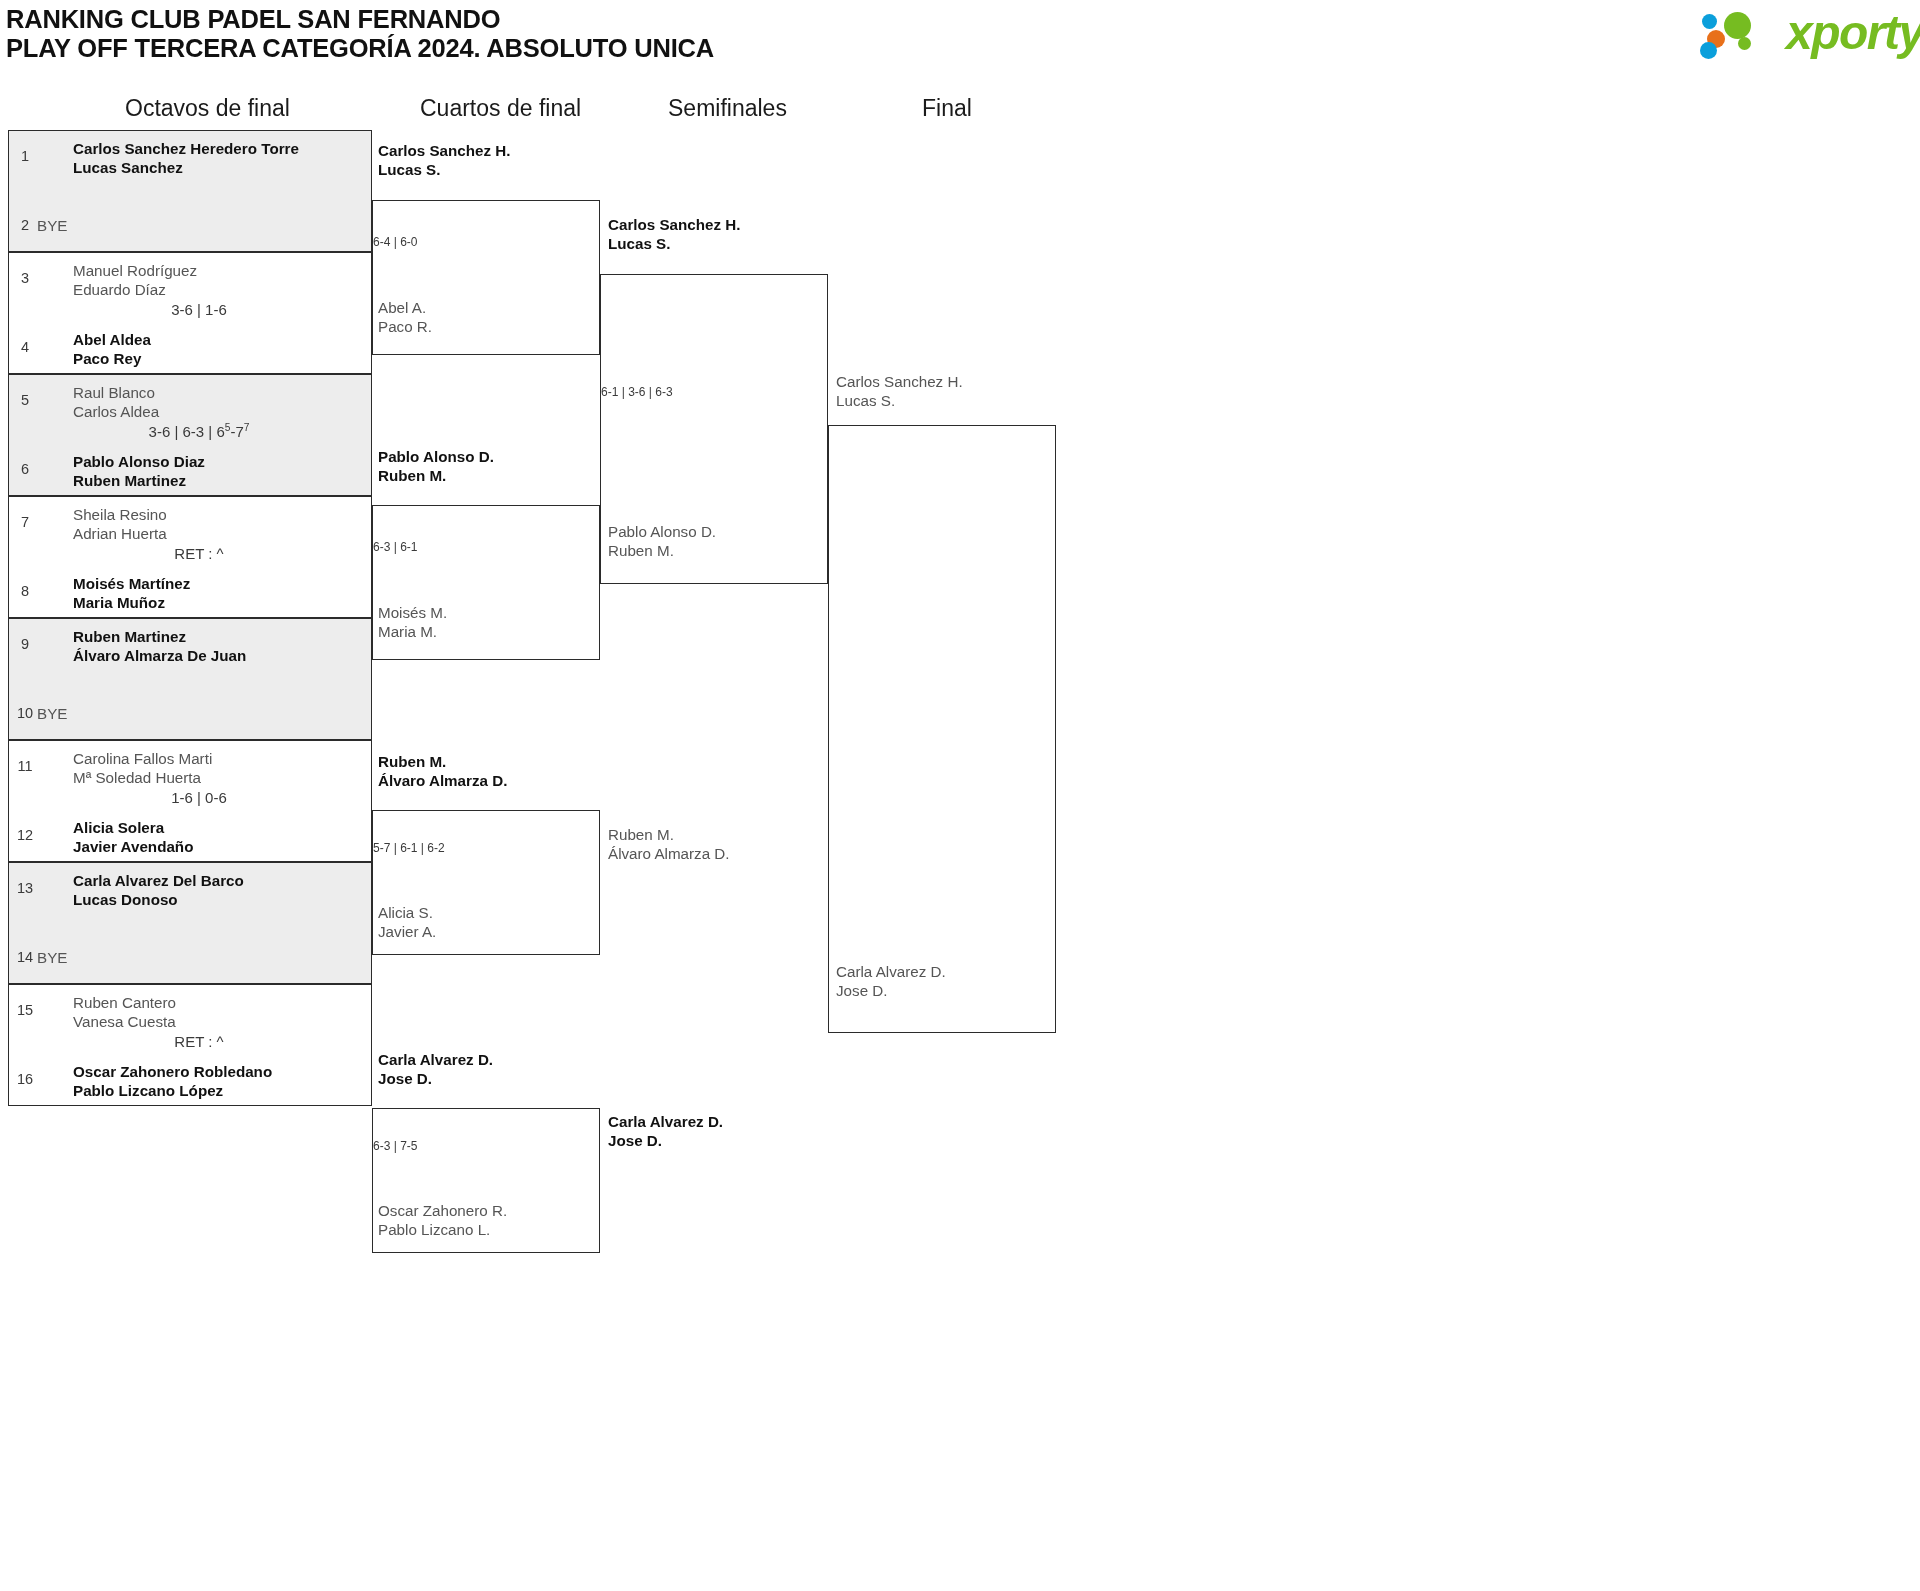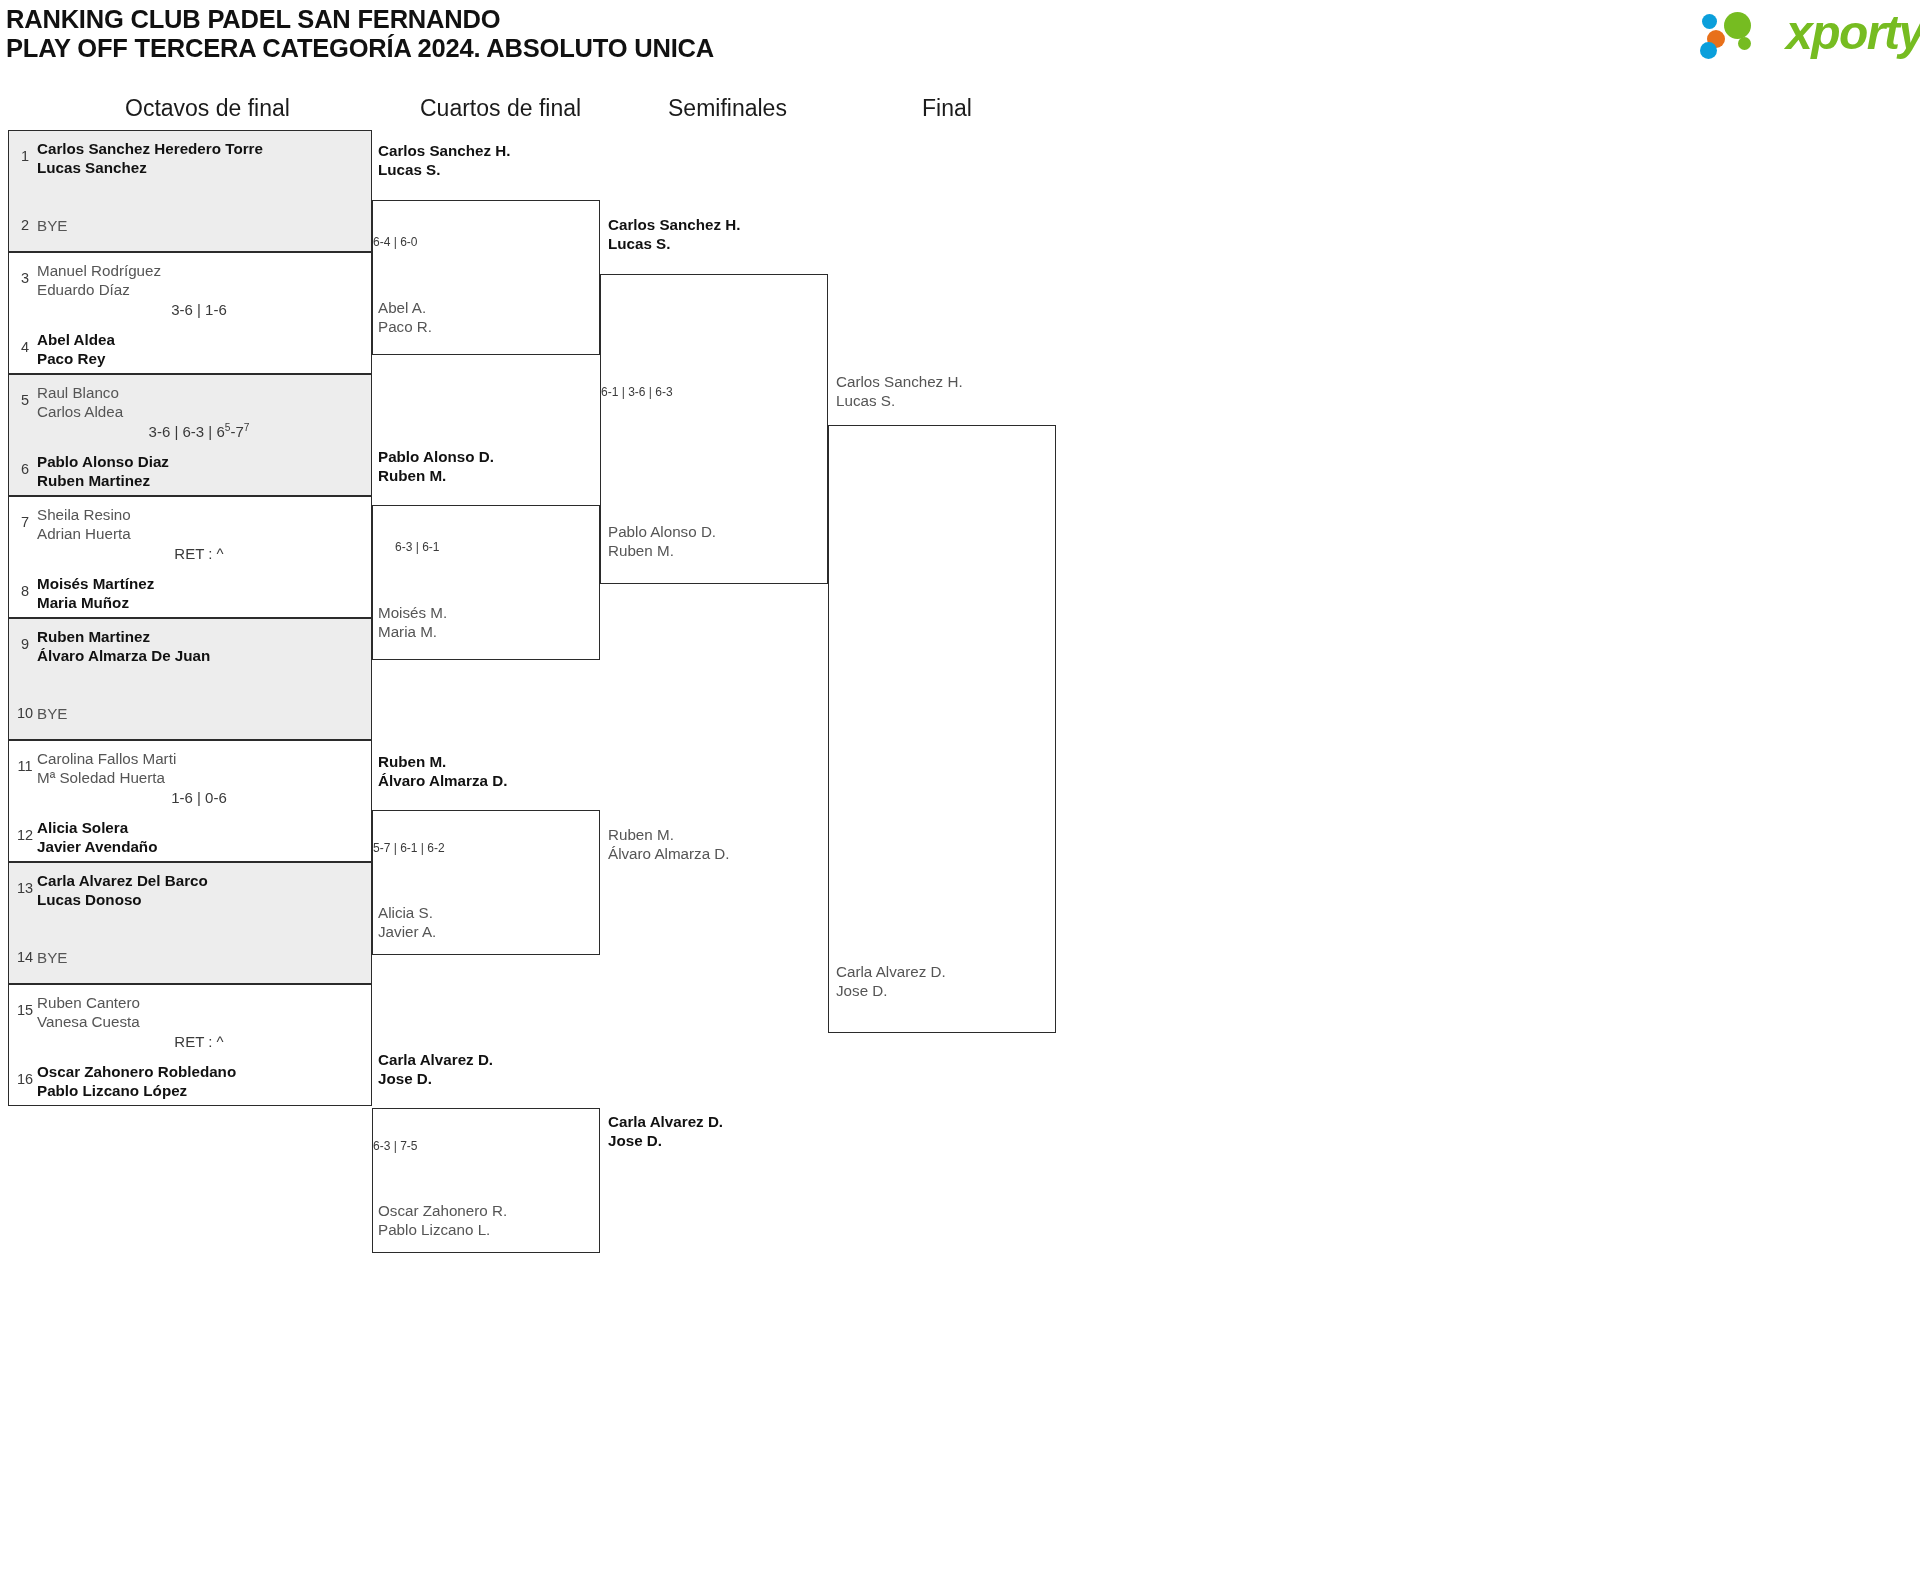--- a/index.html
+++ b/index.html
@@ -49,21 +49,21 @@
   .seed.top { top:17px; }
   .seed.bot { top:86px; }
 
   .pair {
     position:absolute; left:28px; right:8px;
     font-size:15.2px; line-height:18.5px; color:#555555;
   }
   .pair.top { top:9px; }
   .pair.bot { top:78px; }
   .pair.winner { color:#111111; font-weight:bold; }
-  .pair .ln { display:block; white-space:nowrap; }
+  .pair .ln { display:block; white-space:nowrap;margin-left:36px; }
 
   .bye-label {
     position:absolute; left:28px; top:86px;
     font-size:15.2px; line-height:18px; color:#555555;
   }
 
   .r1-score {
     position:absolute; left:28px; right:10px; top:48px;
     text-align:center; font-size:15px; color:#3a3a3a; line-height:18px;
   }
@@ -223,21 +223,21 @@
   <div class="nlabel" style="left:378px; top:299px;">
     <span class="ln">Abel A.</span>
       <span class="ln">Paco R.</span>
   </div>
 
   <div class="nlabel winner" style="left:378px; top:448px;">
     <span class="ln">Pablo Alonso D.</span>
       <span class="ln">Ruben M.</span>
   </div>
   <div class="cbox" style="left:372px; top:505px; width:228px; height:155px;">
-    <div class="cbox-score" style="top:32px;padding-left:22px;">6-3 | 6-1</div>
+    <div class="cbox-score" style="top:32px;">6-3 | 6-1</div>
   </div>
   <div class="nlabel" style="left:378px; top:604px;">
     <span class="ln">Moisés M.</span>
       <span class="ln">Maria M.</span>
   </div>
 
   <div class="nlabel winner" style="left:378px; top:753px;">
     <span class="ln">Ruben M.</span>
       <span class="ln">Álvaro Almarza D.</span>
   </div>

